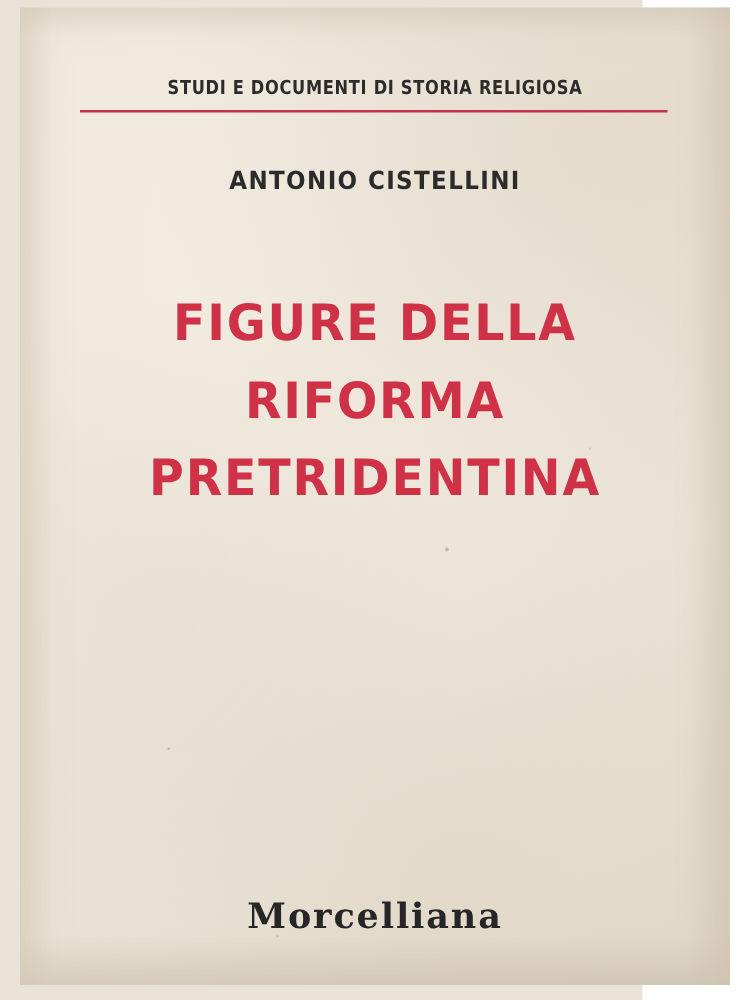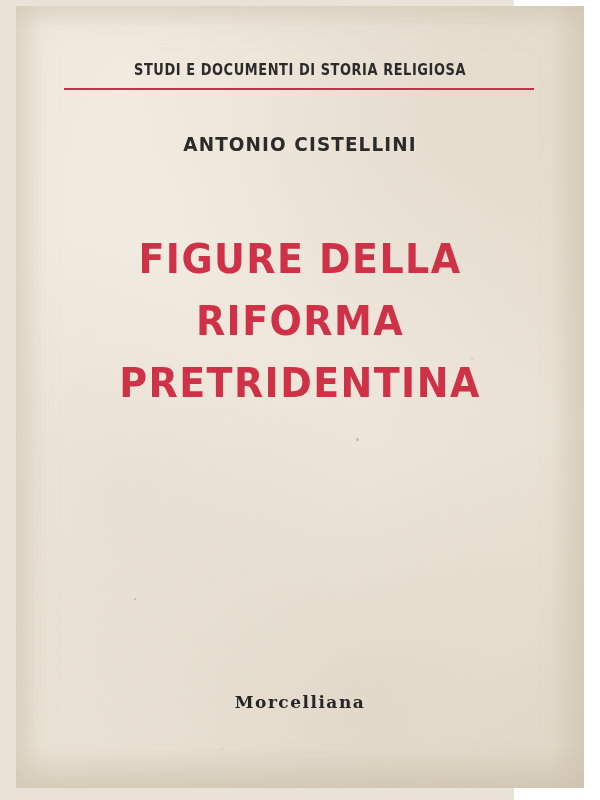--- a/index.html
+++ b/index.html
@@ -119,25 +119,25 @@
     letter-spacing: 1.5px;
     transform: scaleX(0.95);
   }
   .title-line-2 {
     display: block;
   }
 
   
   .publisher {
     position: absolute;
-    top: 686px;
+    top: 710px;
     left: 0;
     right: 0;
     text-align: center;
-    font-size: 17px;
+    font-size: 28px;
     font-weight: 700;
     letter-spacing: 1.5px;
     color: #262626;
     font-family: "DejaVu Serif", serif;
   }
 
   
   .speck {
     position: absolute;
     background: rgba(120,105,88,0.35);

